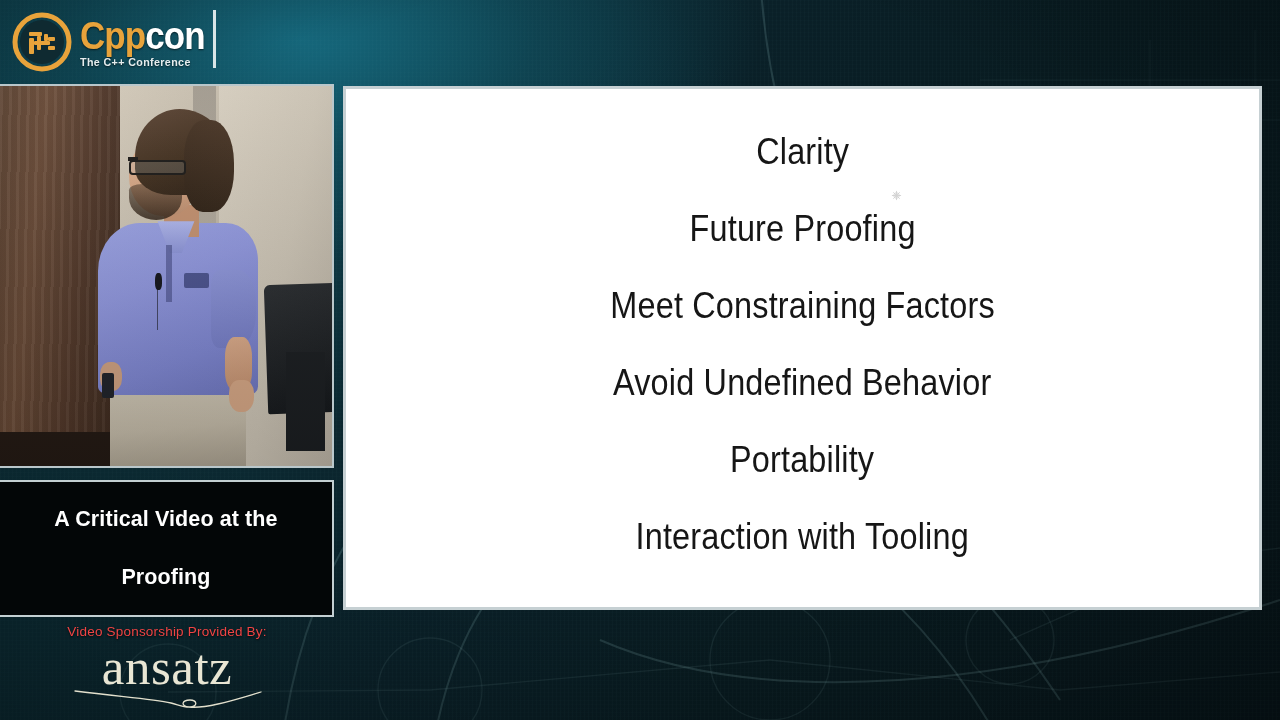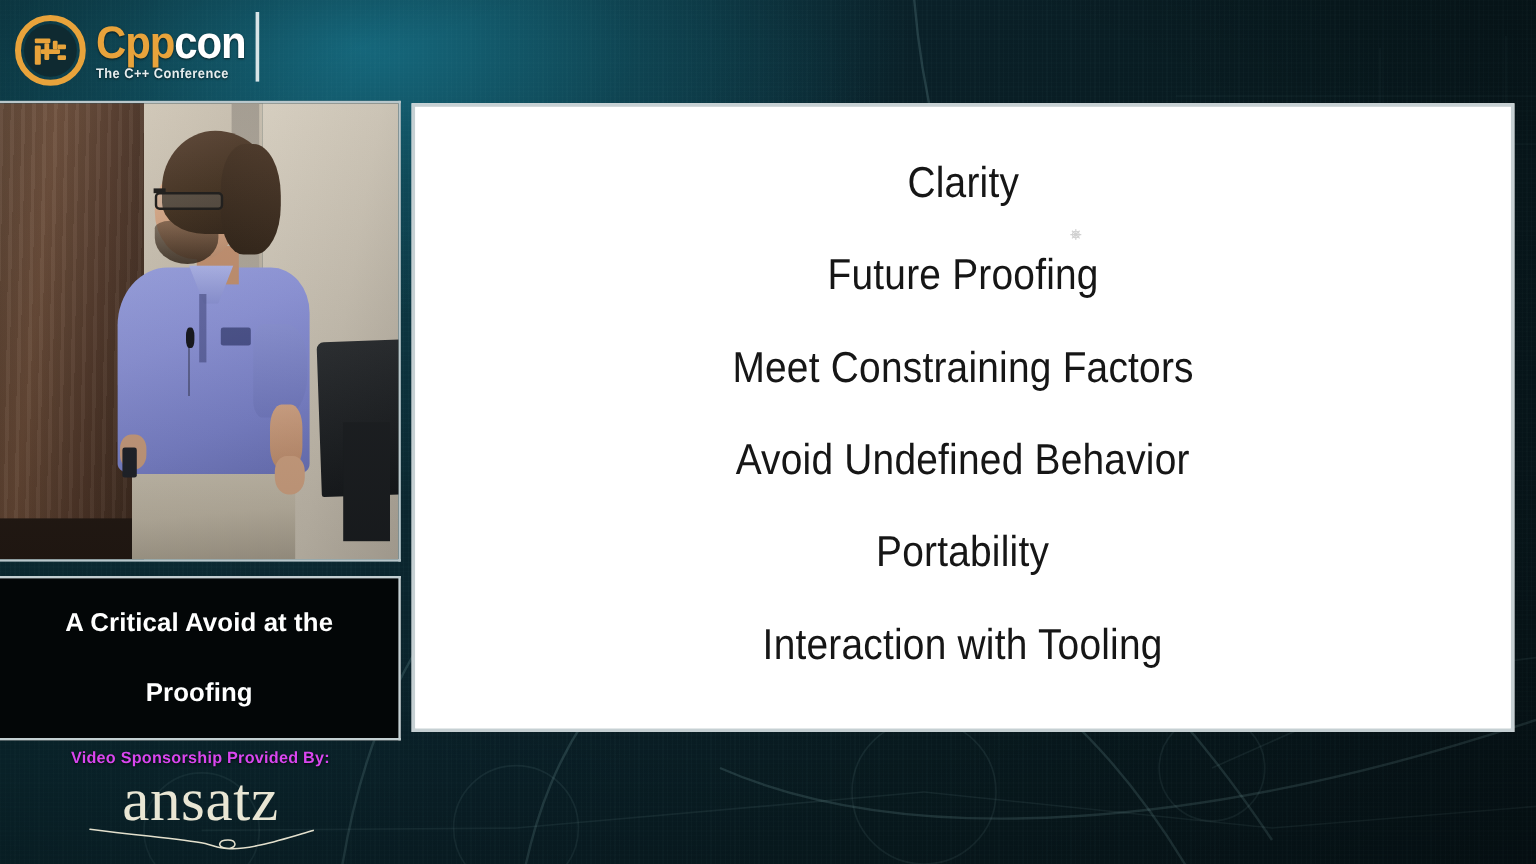--- a/index.html
+++ b/index.html
@@ -162,21 +162,21 @@
     color:#ffffff; font-size:21.5px; font-weight:bold; line-height:29px;
     letter-spacing:.1px; padding:0 16px;
   }
 
   
   .sponsor{
     position:absolute; left:0; top:624px; width:334px; text-align:center;
   }
   .sponsor-label{
     font-family:"Liberation Sans", sans-serif;
-    color:#d946ef; font-size:13.5px; font-weight:700; letter-spacing:.2px;
+    color:#ef4444; font-size:13.5px; font-weight:400; letter-spacing:.2px;
     text-shadow:0 1px 2px rgba(0,0,0,.8);
   }
   .sponsor-logo{
     font-family:"Liberation Serif", serif;
     color:#e9e6d4; font-size:51px; line-height:44px; letter-spacing:.5px;
     margin-top:6px;
   }
   .sponsor-swash{ display:block; margin:-6px auto 0; width:200px; height:26px;}
 
   
@@ -295,21 +295,21 @@
         <div class="p-glass"></div>
         <div class="p-glass-b"></div>
       </div>
       <div class="cam-soft"></div>
     </div>
 
   </div>
 
   <div class="title-box">
     <p>
-      <span>A Critical Avoid at the</span><br>
+      <span>A Critical Video at the</span><br>
       <br>
       <span>Proofing</span>
     </p>
   </div>
 
   <div class="sponsor">
     <div class="sponsor-label">Video Sponsorship Provided By:</div>
     <div class="sponsor-logo">ansatz</div>
     <svg class="sponsor-swash" viewBox="0 0 200 26">
       <path d="M8 8 C 55 14, 85 16, 104 20 C 112 22, 118 25, 124 24 C 131 23, 130 17, 123 17 C 115 17, 113 23, 122 24 C 140 26, 170 16, 194 9" fill="none" stroke="#e3e0cd" stroke-width="1.3" stroke-linecap="round"></path>

